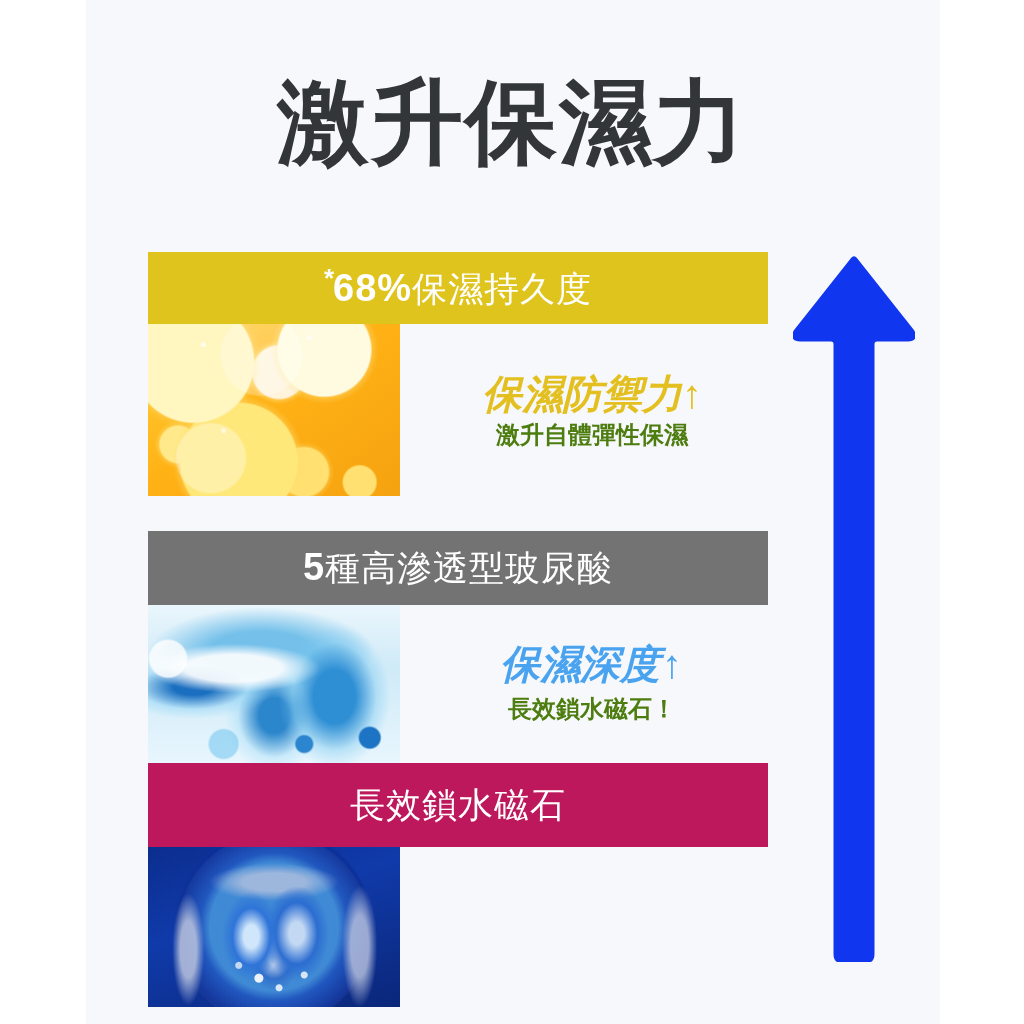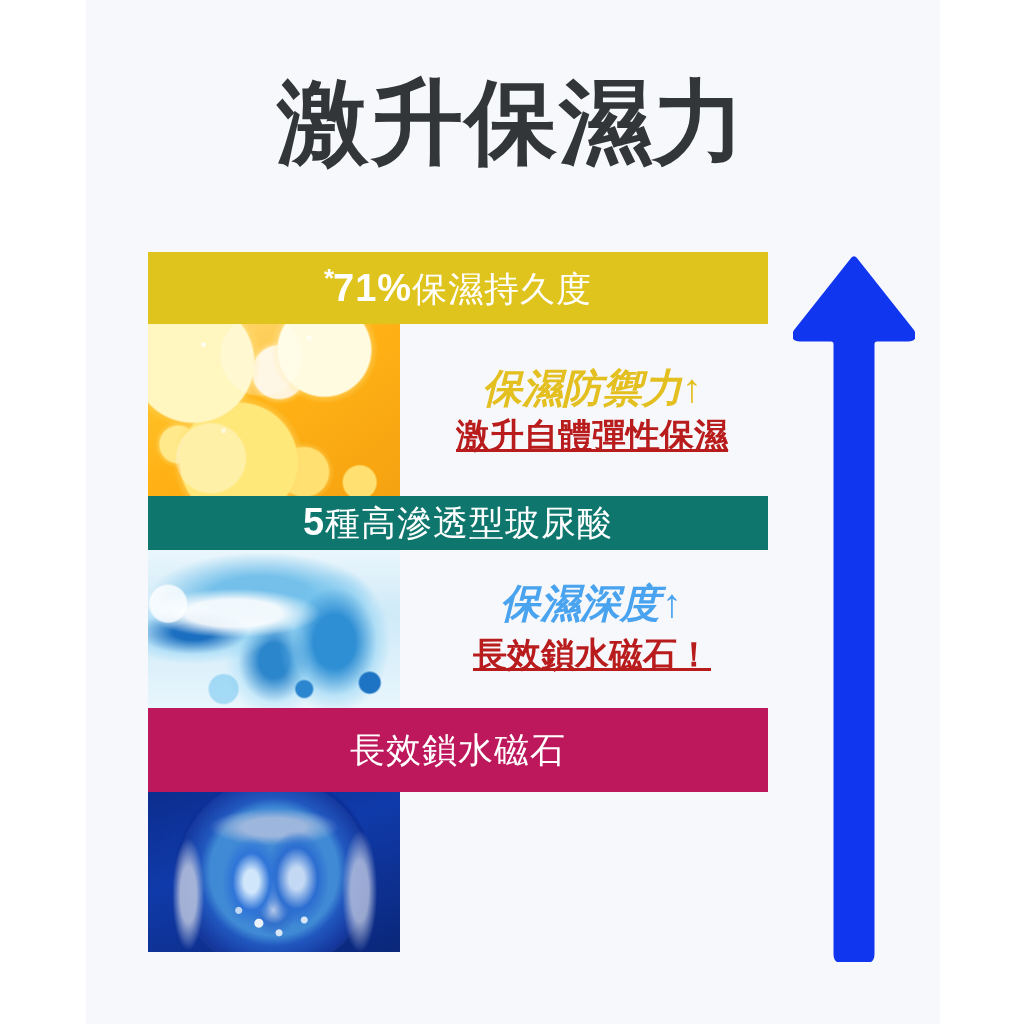--- a/index.html
+++ b/index.html
@@ -56,21 +56,21 @@
     position: relative;
     width: 620px;
     height: 68px;
     display: flex;
     align-items: center;
     justify-content: center;
     color: #ffffff;
     white-space: nowrap;
   }
   .band-yellow { background: #e0c41e; height: 72px; }
-  .band-blue   { background: #0f766e; height: 54px; }
+  .band-blue   { background: #737373; height: 74px; margin-top: 35px; }
   .band-indigo { background: #be185d; height: 84px; font-family: Liberation Mono, monospace; }
 
   .band-txt { font-size: 35px; font-weight: 400; letter-spacing: 1px; }
   .band-txt .lead { font-weight: bold; font-size: 38px; }
   .band-txt .star {
     font-size: 26px;
     font-weight: bold;
     vertical-align: 14px;
     margin-right: -2px;
   }
@@ -98,27 +98,26 @@
     padding-left: 16px;
   }
   .copy .headline {
     font-size: 40px;
     font-weight: bold;
     font-style: italic;
     letter-spacing: 0px;
     line-height: 1.15;
   }
   .copy .sub {
-    font-size: 34px;
-    font-weight: bold;
-    color: #b91c1c;
+    font-size: 24px;
+    font-weight: bold;
+    color: #4d7c0f;
     letter-spacing: 0px;
     line-height: 1.2;
     margin-top: 4px;
-    text-decoration: underline;
   }
   .hl-yellow { color: #e3bf20; }
   .hl-blue   { color: #4aa3ef; font-family: Liberation Mono, monospace; }
   .hl-indigo { color: #3b25e8; }
 
   .row-y { height: 172px; }
   .row-b { height: 158px; }
   .row-i { height: 160px; }
 
   
@@ -213,21 +212,21 @@
 <div id="poster">
 
   <div class="panel-bg"></div>
 
   <div class="title">激升保濕力</div>
 
   <div class="content">
 
     <div class="band band-yellow">
       <span class="band-txt">
-        <span class="star">*</span><span class="lead">71%</span><span>保濕持久度</span>
+        <span class="star">*</span><span class="lead">68%</span><span>保濕持久度</span>
       </span>
     </div>
 
     <div class="row row-y">
       <div class="thumb">
         <div class="art art-oil"></div>
       </div>
       <div class="copy">
         <div class="headline hl-yellow">保濕防禦力↑</div>
         <div class="sub">激升自體彈性保濕</div>

